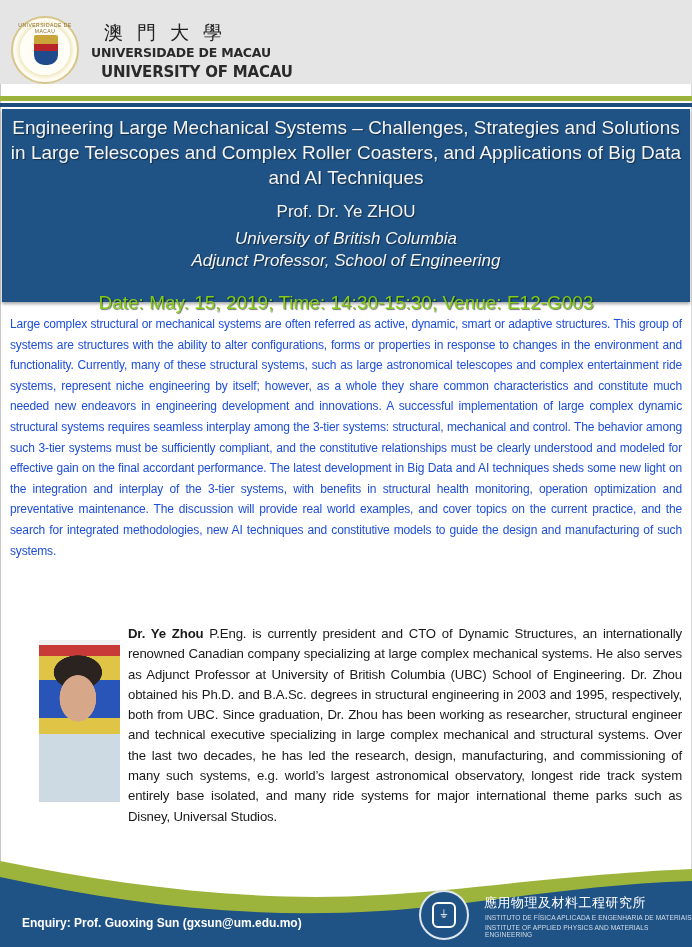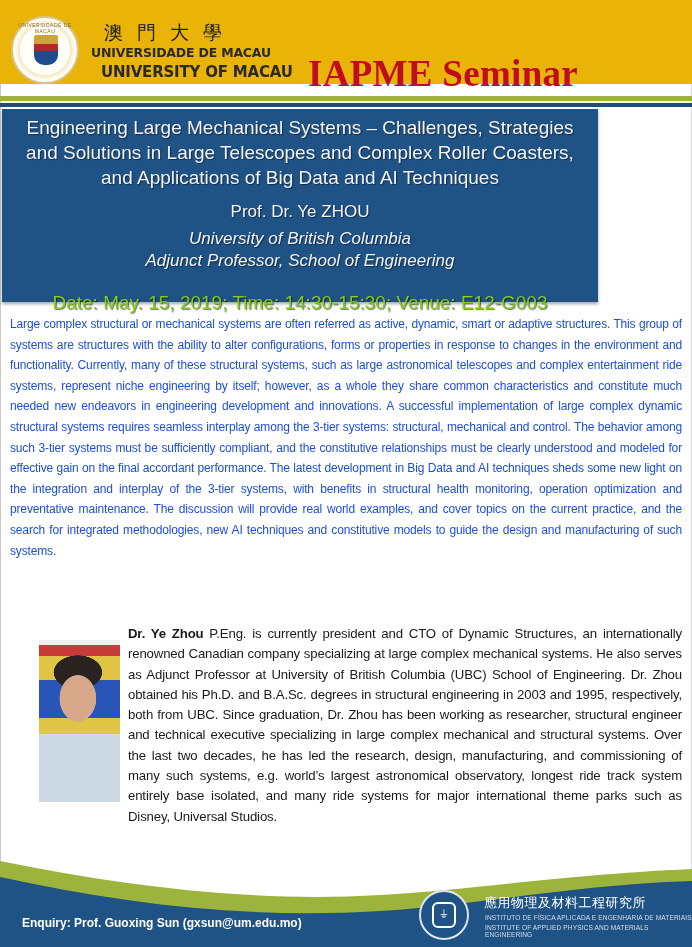--- a/index.html
+++ b/index.html
@@ -1,33 +1,33 @@
 <!DOCTYPE html>
 <html><head>
 <meta charset="utf-8">
 <style>
   html, body { margin: 0; padding: 0; background: #ffffff; }
   body { width: 692px; height: 947px; position: relative; overflow: hidden; font-family: "Liberation Sans", sans-serif; }
   .frame { position: absolute; left: 0; top: 0; width: 690px; height: 945px; border: 1px solid #c8c8c8; border-right-color: #d8d8d8; box-sizing: content-box; }
 
   
-  .header { position: absolute; left: 0; top: 0; width: 692px; height: 84px; background: #eab308; }
+  .header { position: absolute; left: 0; top: 0; width: 692px; height: 84px; background: #e5e5e5; }
   .seal { position: absolute; left: 11px; top: 16px; width: 68px; height: 68px; border-radius: 50%; border: 2px solid #d8c58a; background: radial-gradient(circle, #fffef6 55%, #f1e8c5 56%, #fffdf3 66%); box-sizing: border-box; }
   .seal .shield { position: absolute; left: 21px; top: 17px; width: 24px; height: 30px; background: linear-gradient(#c9a53a 0 30%, #b7252a 30% 55%, #1f4b8d 55%); border-radius: 2px 2px 10px 10px; }
   .seal .ring-text { position: absolute; left: 0; right: 0; top: 4px; text-align: center; font-size: 5px; color: #8a6b2a; letter-spacing: 0.5px; }
   .uni-zh { position: absolute; left: 104px; top: 20px; font-family: "DejaVu Serif", serif; font-size: 19px; letter-spacing: 14px; color: #222; }
   .uni-pt { position: absolute; left: 91px; top: 45px; font-family: "DejaVu Sans", sans-serif; font-size: 12.5px; font-weight: bold; color: #2a2a2a; letter-spacing: -0.2px; }
   .uni-en { position: absolute; left: 101px; top: 63px; font-family: "DejaVu Sans", sans-serif; font-size: 15px; font-weight: bold; color: #2a2a2a; letter-spacing: -0.2px; }
   .seminar-title { position: absolute; left: 308px; top: 52px; font-family: "Liberation Serif", serif; font-weight: bold; font-size: 37px; color: #c00d1e; letter-spacing: 0.3px; }
 
   .stripe-green { position: absolute; left: 0; top: 96px; width: 692px; height: 5px; background: #9db43c; }
   .stripe-blue-thin { position: absolute; left: 0; top: 103px; width: 692px; height: 4px; background: #1f4e7e; }
 
   
-  .title-block { position: absolute; left: 2px; top: 109px; width: 596px; height: 193px; background: #1f5285; box-shadow: 0 2px 3px rgba(0,0,0,0.35); text-align: center; color: #fff; }
+  .title-block { position: absolute; left: 2px; top: 109px; width: 688px; height: 193px; background: #1f5285; box-shadow: 0 2px 3px rgba(0,0,0,0.35); text-align: center; color: #fff; }
   .talk-title { margin: 6px 8px 0; font-size: 19px; line-height: 25px; color: #f4f4f4; text-shadow: 1px 1px 1px rgba(0,0,0,0.45); }
   .speaker-name { margin-top: 12px; font-size: 17px; color: #f4f4f4; text-shadow: 1px 1px 1px rgba(0,0,0,0.45); }
   .affil { margin-top: 6px; font-size: 17px; line-height: 22px; font-style: italic; color: #f4f4f4; text-shadow: 1px 1px 1px rgba(0,0,0,0.45); }
   .date-line { margin-top: 20px; font-size: 19px; color: #84cc16; text-shadow: 1px 1px 1px rgba(0,0,0,0.55); }
 
   
   .abstract { position: absolute; left: 10px; top: 314px; width: 672px; font-family: "Liberation Sans Narrow", "Liberation Sans", sans-serif; font-size: 12px; line-height: 20.6px; color: #1d4ed8; text-align: justify; letter-spacing: -0.15px; }
 
   
   .photo { position: absolute; left: 39px; top: 640px; width: 81px; height: 162px; background:
@@ -57,21 +57,20 @@
 <div class="frame"></div>
 
 <div class="header">
   <div class="seal">
     <div class="ring-text">UNIVERSIDADE DE MACAU</div>
     <div class="shield"></div>
   </div>
   <div class="uni-zh">澳門大學</div>
   <div class="uni-pt">UNIVERSIDADE DE MACAU</div>
   <div class="uni-en">UNIVERSITY OF MACAU</div>
-  <div class="seminar-title">IAPME Seminar</div>
 </div>
 
 <div class="stripe-green"></div>
 <div class="stripe-blue-thin"></div>
 
 <div class="title-block">
   <div class="talk-title">Engineering Large Mechanical Systems – Challenges, Strategies and Solutions in Large Telescopes and Complex Roller Coasters, and Applications of Big Data and AI Techniques</div>
   <div class="speaker-name">Prof. Dr. Ye ZHOU</div>
   <div class="affil">
     <div>University of British Columbia</div>

